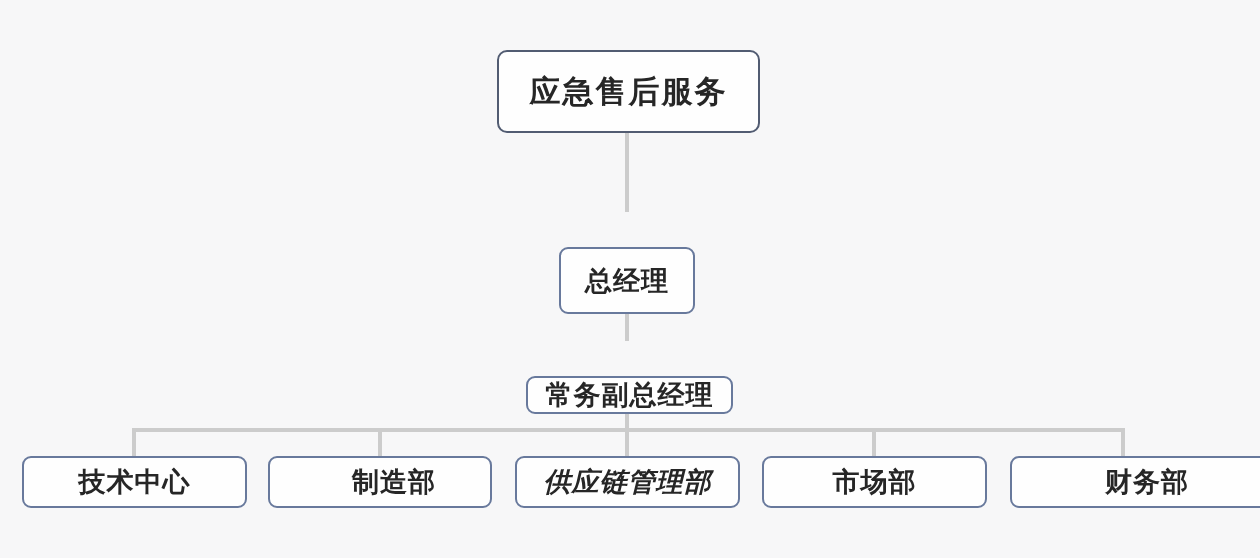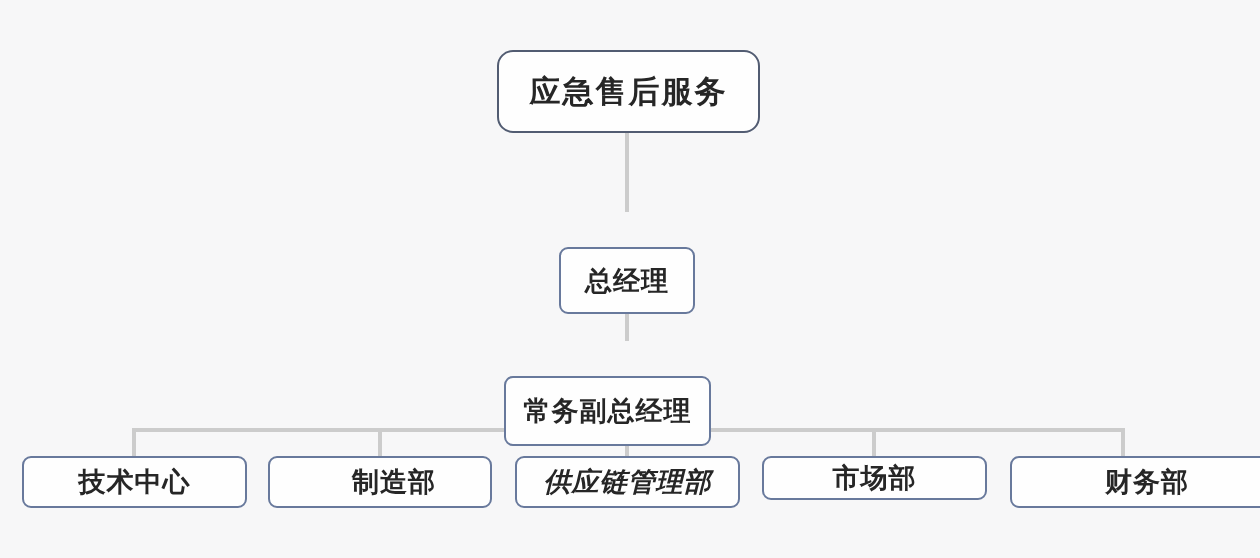--- a/index.html
+++ b/index.html
@@ -30,21 +30,21 @@
     background: var(--node-bg);
     color: var(--text);
     font-weight: bold;
     display: flex;
     align-items: center;
     justify-content: center;
     white-space: nowrap;
   }
   .node.root {
     border: 2px solid var(--root-border);
-    border-radius: 16px;
+    border-radius: 10px;
     font-size: 31px;
     letter-spacing: 2px;
   }
   .node.mid {
     border: 2px solid var(--mid-border);
     border-radius: 9px;
     font-size: 27px;
     letter-spacing: 1px;
     margin-top: 36px;
   }
@@ -71,25 +71,25 @@
   <div class="line" style="left:132px; top:428px; width:4px; height:29px;"></div>
   <div class="line" style="left:378px; top:428px; width:4px; height:29px;"></div>
   <div class="line" style="left:625px; top:428px; width:4px; height:29px;"></div>
   <div class="line" style="left:872px; top:428px; width:4px; height:29px;"></div>
   <div class="line" style="left:1121px; top:428px; width:4px; height:29px;"></div>
 
   <div class="node root" style="left:497px; top:50px; width:263px; height:83px;">应急售后服务</div>
 
   <div class="node mid" style="left:559px; top:211px; width:136px; height:67px;">总经理</div>
 
-  <div class="node mid" style="left:504px; top:340px; width:207px; height:70px;">常务副总经理</div>
+  <div class="node mid" style="left:526px; top:340px; width:207px; height:38px;">常务副总经理</div>
 
   <div class="node dept" style="left:22px; top:456px; width:225px; height:52px;">技术中心</div>
 
   <div class="node dept" style="left:268px; top:456px; width:224px; height:52px;padding-left:28px;">制造部</div>
 
   <div class="node dept" style="left:515px; top:456px; width:225px; height:52px;font-style:italic;">供应链管理部</div>
 
-  <div class="node dept" style="left:762px; top:456px; width:225px; height:44px;">市场部</div>
+  <div class="node dept" style="left:762px; top:456px; width:225px; height:52px;">市场部</div>
 
   <div class="node dept" style="left:1010px; top:456px; width:274px; height:52px;">财务部</div>
 
 </div>
 
 </body></html>

